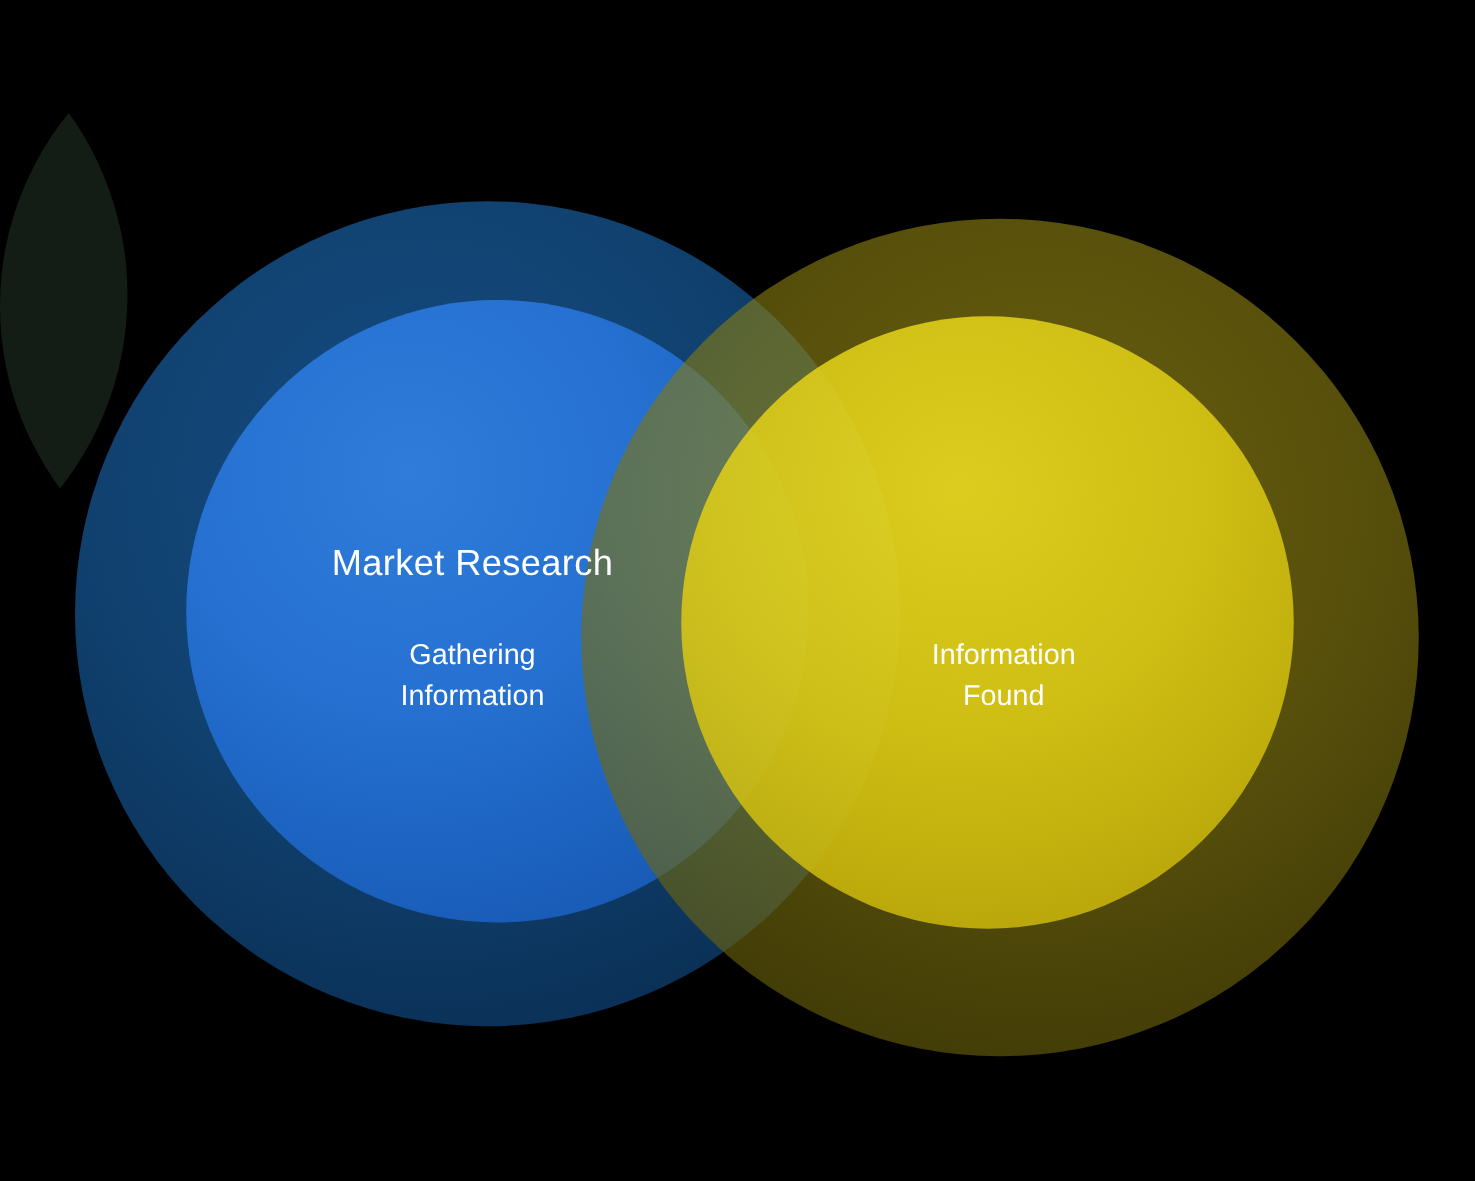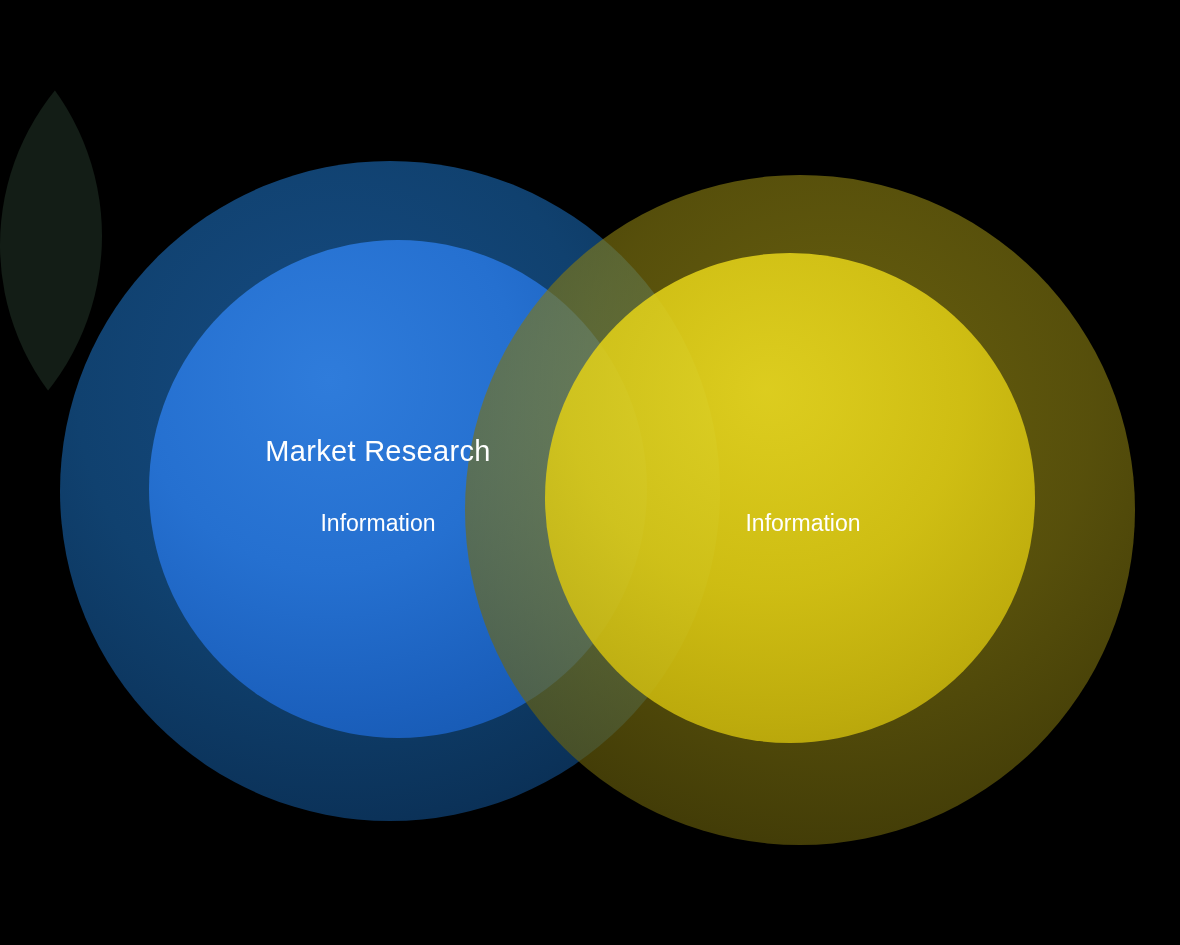--- a/index.html
+++ b/index.html
@@ -93,21 +93,23 @@
 
   <div class="circle" id="ring-right"></div>
 
   <div class="circle" id="inner-yellow"></div>
 
   <div id="lens-shade"></div>
 
   <div class="title" id="left-title">Market Research</div>
 
   <div class="subtitle" id="left-subtitle">
+    <div>Gathering</div>
     <div>Information</div>
   </div>
 
 
   <div class="subtitle" id="right-subtitle">
     <div>Information</div>
+    <div>Found</div>
   </div>
 
 </div>
 
 </body></html>

